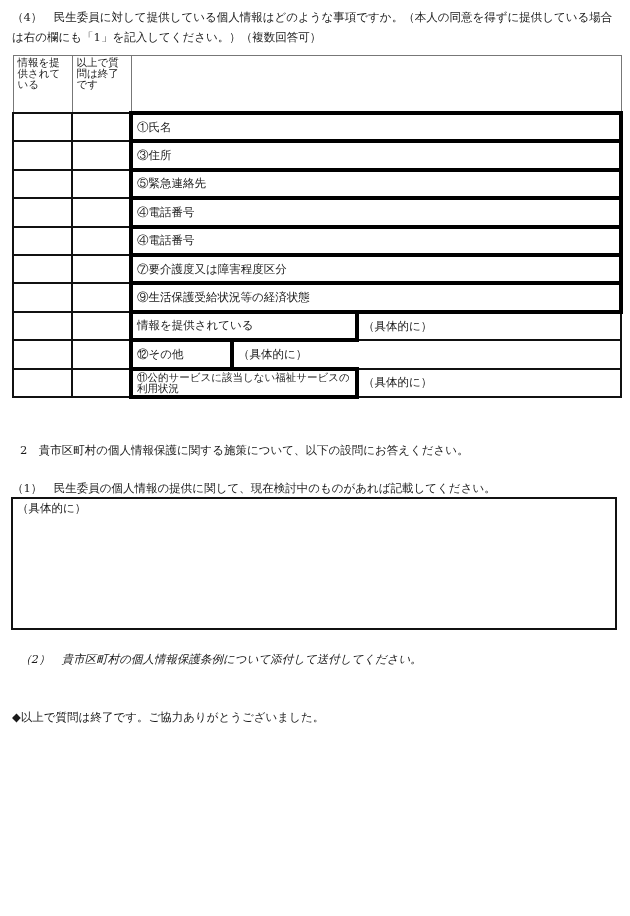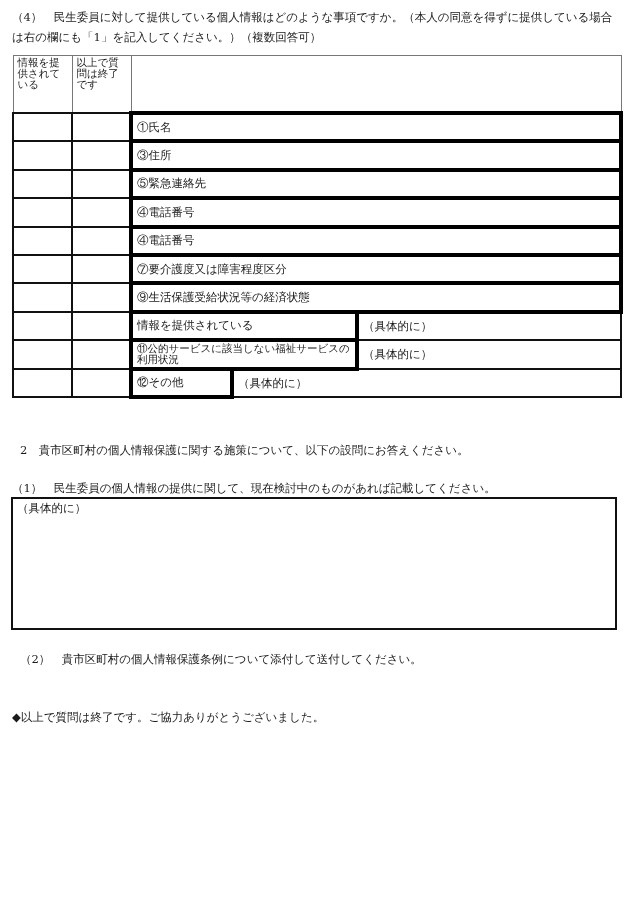--- a/index.html
+++ b/index.html
@@ -75,33 +75,33 @@
       </tr>
   <tr>
         <td class="chk"></td>
         <td class="chk"></td>
         <td colspan="2">情報を提供されている</td>
         <td class="thick">（具体的に）</td>
       </tr>
   <tr>
         <td class="chk"></td>
         <td class="chk"></td>
-        <td colspan="2" class="two">⑪公的サービスに該当しない福祉サービスの利用状況</td>
-        <td class="thick">（具体的に）</td>
+        <td>⑫その他</td>
+        <td colspan="2" class="thick">（具体的に）</td>
       </tr>
   <tr>
         <td class="chk"></td>
         <td class="chk"></td>
-        <td>⑫その他</td>
-        <td colspan="2" class="thick">（具体的に）</td>
+        <td colspan="2" class="two">⑪公的サービスに該当しない福祉サービスの利用状況</td>
+        <td class="thick">（具体的に）</td>
       </tr>
 </tbody>
   </table>
 
 <div class="abs txt" style="left:20px;top:442px;">2　貴市区町村の個人情報保護に関する施策について、以下の設問にお答えください。</div>
 <div class="abs txt" style="left:12px;top:480px;">（1）　民生委員の個人情報の提供に関して、現在検討中のものがあれば記載してください。</div>
 
 <div class="box">
   <span>（具体的に）</span>
 </div>
 
-<div class="abs txt" style="left:20px;top:651px;">（2）　貴市区町村の個人情報保護条例について添付して送付してください。</div>
+<div class="abs txt" style="left:20px;top:651px;font-style:italic;">（2）　貴市区町村の個人情報保護条例について添付して送付してください。</div>
 <div class="abs txt" style="left:12px;top:709px;">◆以上で質問は終了です。ご協力ありがとうございました。</div>
 
 </body></html>

